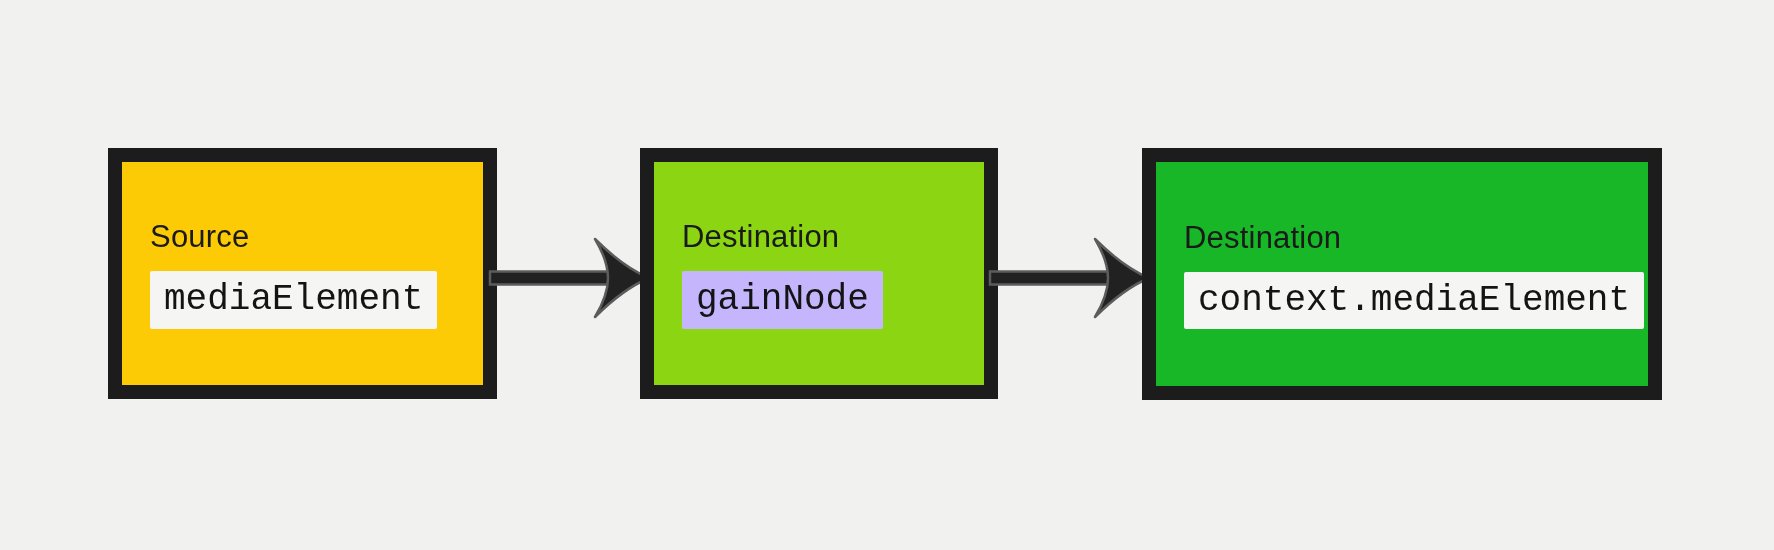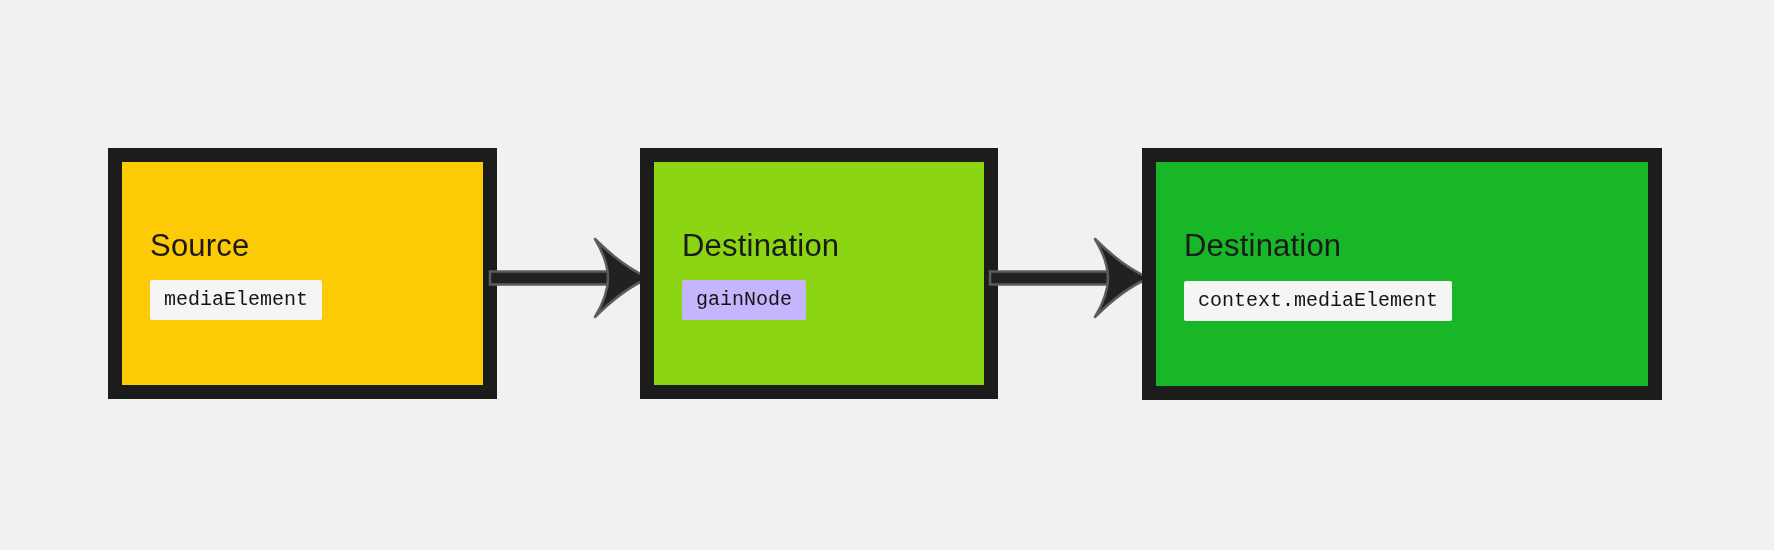--- a/index.html
+++ b/index.html
@@ -32,21 +32,21 @@
     font-size: 31px;
     font-weight: 500;
     line-height: 1.2;
     letter-spacing: 0.2px;
   }
   .node-code {
     display: inline-block;
     margin-top: 16px;
     padding: 9px 14px;
     font-family: "Liberation Mono", monospace;
-    font-size: 20px;
+    font-size: 36px;
     line-height: 1.1;
     border-radius: 2px;
     white-space: nowrap;
   }
   .arrow {
     position: absolute;
     top: 218px;
     width: 170px;
     height: 120px;
   }

